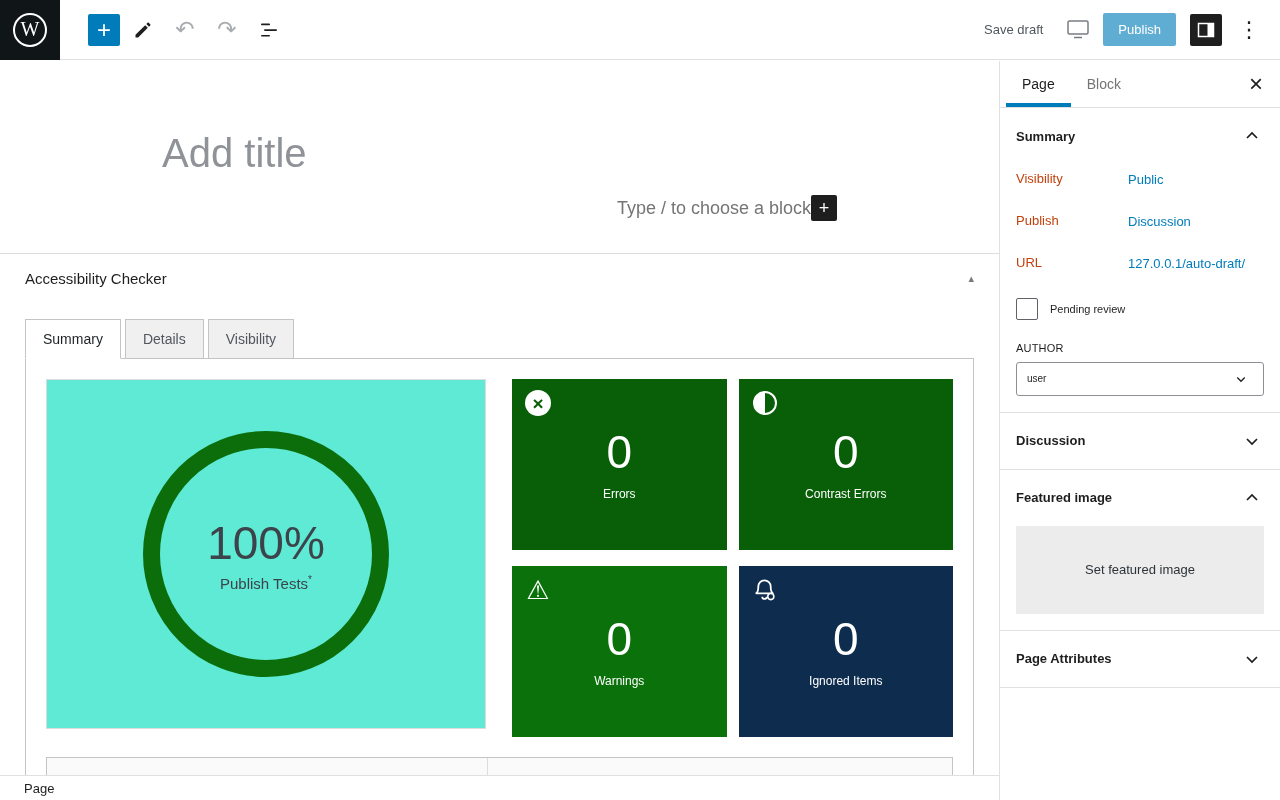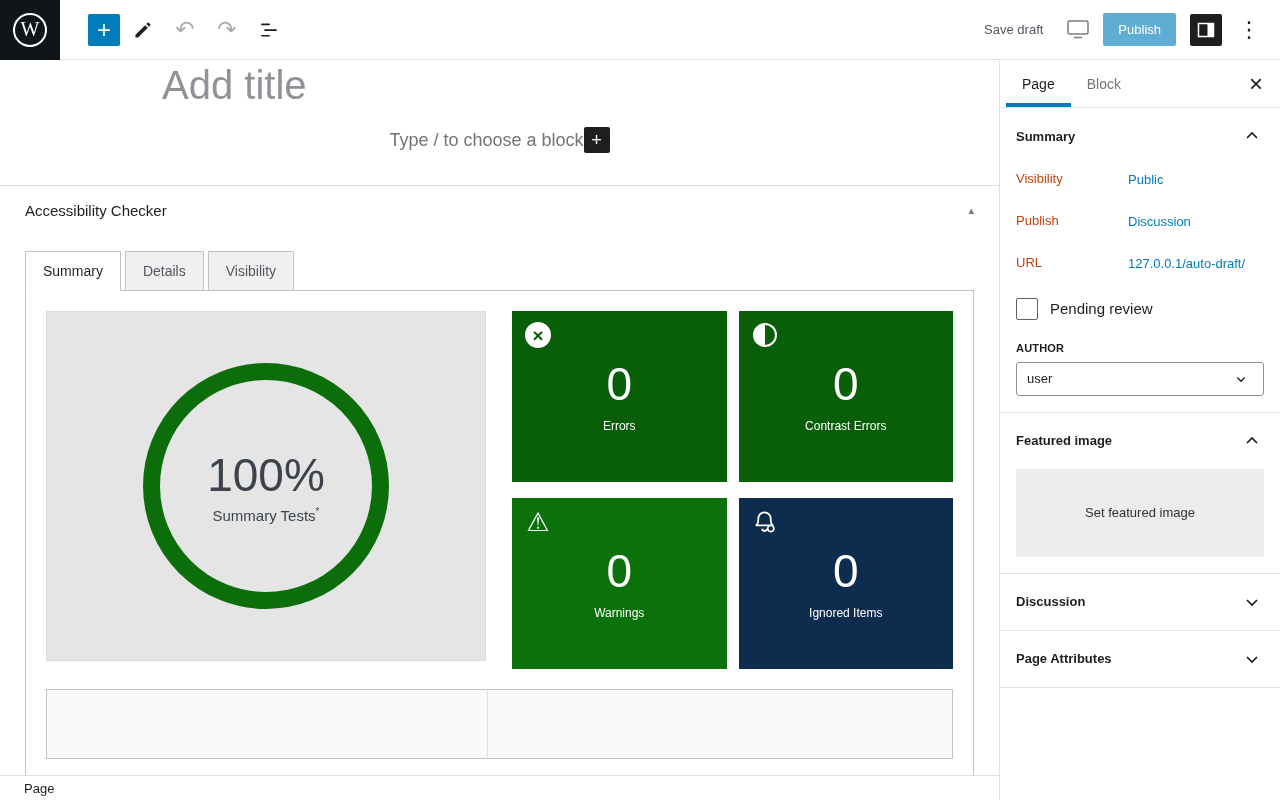--- a/index.html
+++ b/index.html
@@ -36,49 +36,49 @@
     font-size:24px;color:#1e1e1e;cursor:pointer}
   .panel{border-bottom:1px solid #e0e0e0;padding:16px}
   .panel-header{display:flex;align-items:center;justify-content:space-between;cursor:pointer}
   .panel-title{font-size:13px;font-weight:600;color:#1e1e1e}
   .chev{width:24px;height:24px;display:flex;align-items:center;justify-content:center}
   .srow{display:flex;margin-top:23px;font-size:13px}
   .srow .lbl{width:112px;flex-shrink:0;color:#c2410c}
   .srow .val{color:#007cba;cursor:pointer;line-height:1.45}
   .pending{display:flex;align-items:center;gap:12px;margin-top:24px}
   .checkbox{width:22px;height:22px;border:1.5px solid #5f6368;border-radius:2px;background:#fff;cursor:pointer;flex-shrink:0}
-  .pending-label{font-size:15px}
+  .pending-label{font-size:11px}
   .author{margin-top:22px}
-  .author-lbl{font-size:11px;font-weight:700;letter-spacing:.2px;color:#1e1e1e}
+  .author-lbl{font-size:11px;font-weight:400;letter-spacing:.2px;color:#1e1e1e}
   .select{margin-top:8px;height:34px;border:1px solid #8c8f94;border-radius:3px;background:#fff;
-    display:flex;align-items:center;justify-content:space-between;padding:0 10px;font-size:13px;cursor:pointer}
+    display:flex;align-items:center;justify-content:space-between;padding:0 10px;font-size:10px;cursor:pointer}
   .set-featured{margin-top:16px;height:88px;background:#ececec;display:flex;align-items:center;justify-content:center;
     font-size:13px;color:#2c3338;cursor:pointer;border:none;width:100%;font-family:inherit}
 
   
   .content{position:absolute;top:61px;left:0;width:999px;height:714px;background:#fff;overflow:hidden}
-  .editor-col{width:675px;margin:0 auto;}
+  .editor-col{width:675px;margin:0 auto;padding-top:68px}
   .post-title{font-size:40px;line-height:48px;color:#8f9398;font-weight:400;cursor:text}
-  .block-row{margin-top:14px;height:34px;display:flex;align-items:center;justify-content:center;cursor:text}
+  .block-row{margin-top:14px;height:34px;display:flex;align-items:center;justify-content:flex-end;cursor:text}
   .block-placeholder{font-size:18px;color:#757575}
   .block-inserter{width:26px;height:26px;background:#1e1e1e;border-radius:2px;color:#fff;font-size:18px;
     display:flex;align-items:center;justify-content:center;cursor:pointer}
 
   
   .metabox{border-top:1px solid #ddd;margin-top:28px}
   .metabox-header{display:flex;align-items:center;justify-content:space-between;padding:16px 25px 12px;cursor:pointer}
   .metabox-title{font-size:15px;font-weight:400}
   .metabox-toggle{color:#787c82;font-size:11px}
   .acc-tabs{display:flex;padding:20px 0 0 25px;position:relative;z-index:2}
   .acc-tab{padding:11px 17px;font-size:14px;color:#50575e;background:#f0f0f1;border:1px solid #c3c4c7;
     margin-right:4px;margin-bottom:-1px;cursor:pointer}
   .acc-tab.active{background:#fff;border-bottom-color:#fff;color:#1d2327}
   .acc-content{margin:0 25px;border:1px solid #c3c4c7;background:#fff;padding:20px;height:600px;position:relative;z-index:1}
   .summary-flex{display:flex;gap:26px}
-  .passed-card{width:440px;height:350px;border:1px solid #dcdcde;background:#e5e5e5;
+  .passed-card{width:440px;height:350px;border:1px solid #dcdcde;background:#5eead4;
     display:flex;align-items:center;justify-content:center;flex-shrink:0}
   .ring{width:246px;height:246px;border:17px solid #0b6e0b;border-radius:50%;
     display:flex;flex-direction:column;align-items:center;justify-content:center}
   .pct{font-size:46px;color:#3c434a}
   .pct-label{font-size:15px;color:#3c434a;margin-top:4px}
   .cards{flex:1;display:grid;grid-template-columns:1fr 1fr;gap:16px 12px}
   .card{position:relative;height:171px;color:#fff;display:flex;flex-direction:column;
     align-items:center;justify-content:center}
   .card .num{font-size:46px;line-height:1}
   .card .lab{font-size:12px;margin-top:12px}
@@ -174,21 +174,21 @@
       <div class="acc-tab">Visibility</div>
     </div>
 
     <div class="acc-content">
       <div class="summary-flex">
 
         <div class="passed-card">
           <div class="ring">
             <div class="pct">100%</div>
             <div class="pct-label">
-              <span>Summary Tests</span><sup>*</sup>
+              <span>Publish Tests</span><sup>*</sup>
             </div>
           </div>
         </div>
 
         <div class="cards">
           <div class="card errors">
             <div class="card-icon">
               <span class="err-circle">
                   <span>×</span>
                 </span>
@@ -274,39 +274,39 @@
           <svg width="18" height="18" viewBox="0 0 24 24">
               <path d="M7 10l5 5 5-5" fill="none" stroke="#1e1e1e" stroke-width="1.7"></path>
             </svg>
         </span>
       </div>
     </div>
   </div>
 
   <div class="panel">
     <div class="panel-header">
+      <span class="panel-title">Discussion</span>
+      <span class="chev">
+        <svg width="24" height="24" viewBox="0 0 24 24">
+            <path d="M7 10l5 5 5-5" fill="none" stroke="#1e1e1e" stroke-width="1.7"></path>
+          </svg>
+      </span>
+    </div>
+  </div>
+
+  <div class="panel">
+    <div class="panel-header">
       <span class="panel-title">Featured image</span>
       <span class="chev">
         <svg width="24" height="24" viewBox="0 0 24 24">
             <path d="M7 14l5-5 5 5" fill="none" stroke="#1e1e1e" stroke-width="1.7"></path>
           </svg>
       </span>
     </div>
     <button class="set-featured">Set featured image</button>
-  </div>
-
-  <div class="panel">
-    <div class="panel-header">
-      <span class="panel-title">Discussion</span>
-      <span class="chev">
-        <svg width="24" height="24" viewBox="0 0 24 24">
-            <path d="M7 10l5 5 5-5" fill="none" stroke="#1e1e1e" stroke-width="1.7"></path>
-          </svg>
-      </span>
-    </div>
   </div>
 
   <div class="panel">
     <div class="panel-header">
       <span class="panel-title">Page Attributes</span>
       <span class="chev">
         <svg width="24" height="24" viewBox="0 0 24 24">
             <path d="M7 10l5 5 5-5" fill="none" stroke="#1e1e1e" stroke-width="1.7"></path>
           </svg>
       </span>

